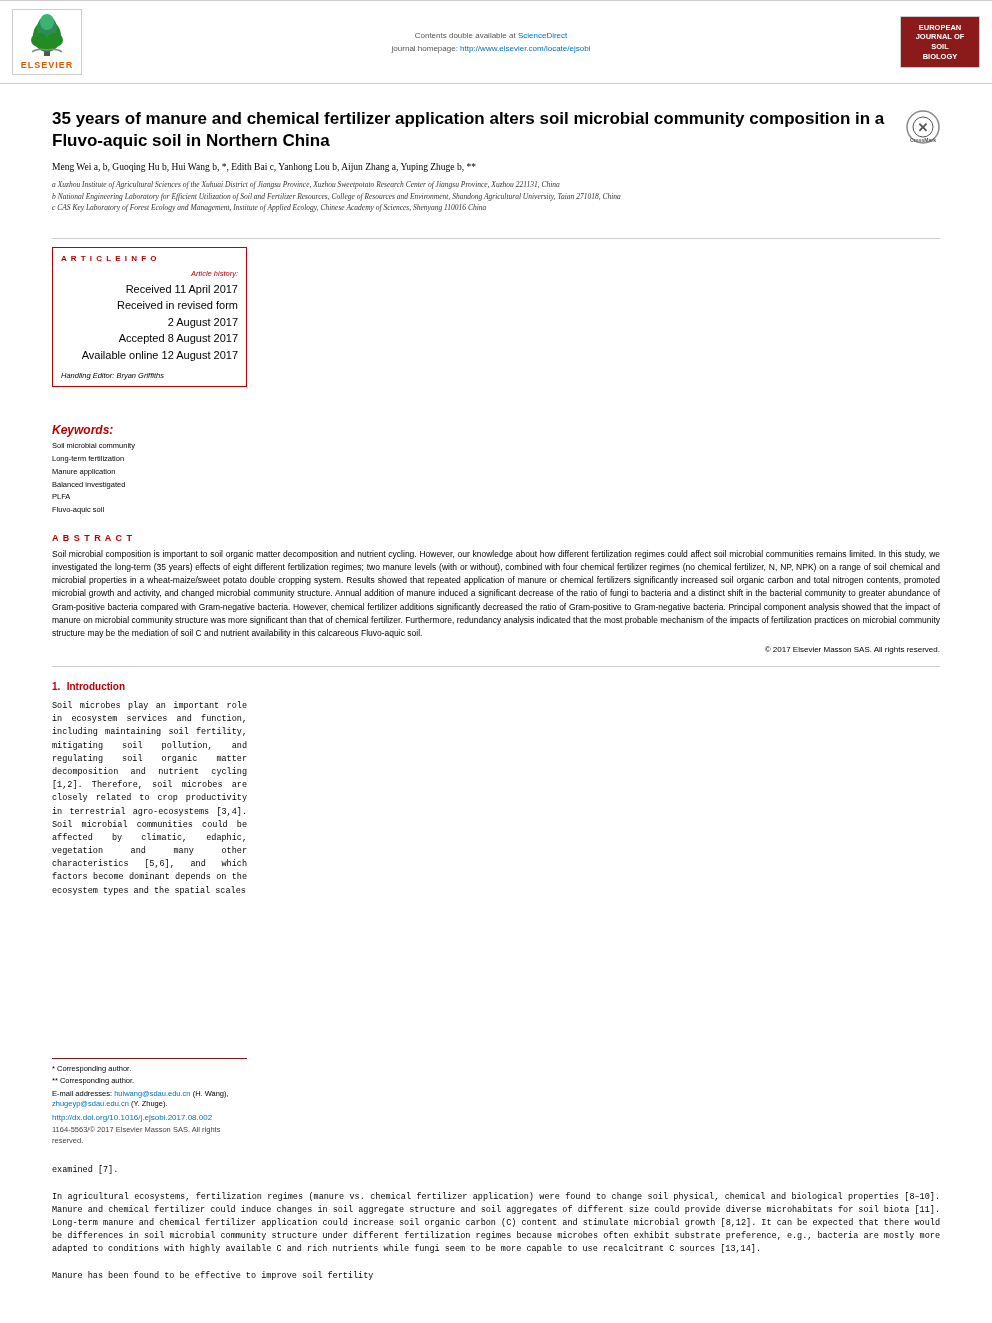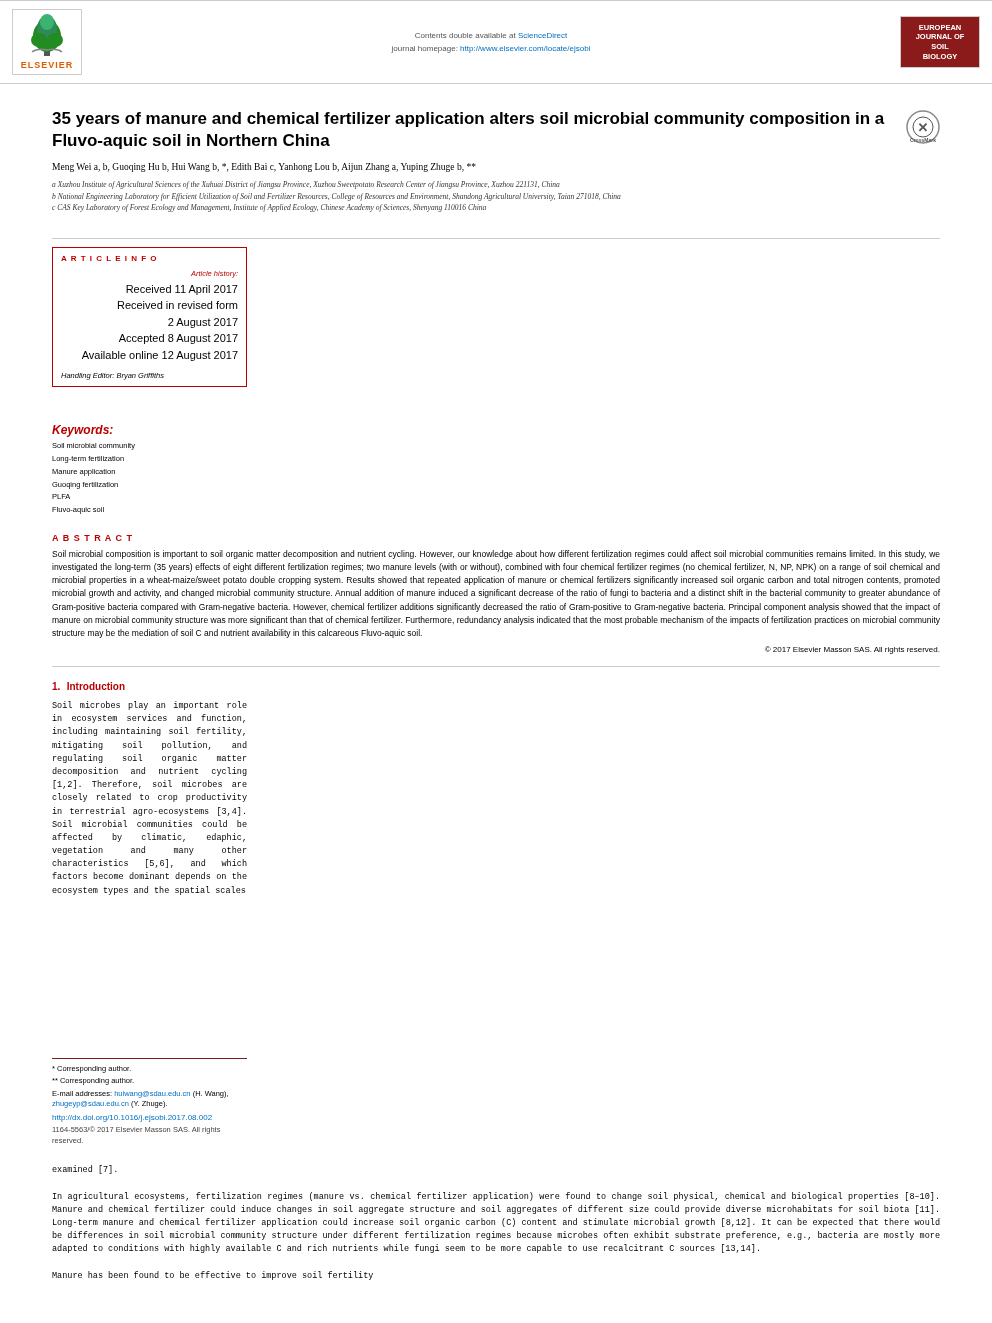--- a/index.html
+++ b/index.html
@@ -393,21 +393,21 @@
 
           <p class="handling-editor">Handling Editor: Bryan Griffiths</p>
         </div>
 
         <div style="margin-top:10px;">
           <div class="keywords-section">
             <h4 style="font-size:12px;font-style:italic;color:#b00;font-family:Arial,sans-serif;margin-bottom:3px;margin-top:36px;">Keywords:</h4>
             <p style="font-size:7.5px;line-height:1.7;font-family:Arial,sans-serif;">Soil microbial community</p>
             <p style="font-size:7.5px;line-height:1.7;font-family:Arial,sans-serif;">Long-term fertilization</p>
             <p style="font-size:7.5px;line-height:1.7;font-family:Arial,sans-serif;">Manure application</p>
-            <p style="font-size:7.5px;line-height:1.7;font-family:Arial,sans-serif;">Guoqing fertilization</p>
+            <p style="font-size:7.5px;line-height:1.7;font-family:Arial,sans-serif;">Balanced investigated</p>
             <p style="font-size:7.5px;line-height:1.7;font-family:Arial,sans-serif;">PLFA</p>
             <p style="font-size:7.5px;line-height:1.7;font-family:Arial,sans-serif;">Fluvo-aquic soil</p>
           </div>
         </div>
       </div>
 
       <div class="right-col">
         <div class="abstract-section">
           <h3>A B S T R A C T</h3>
           <p class="abstract-text">Soil microbial composition is important to soil organic matter decomposition and nutrient cycling. However, our knowledge about how different fertilization regimes could affect soil microbial communities remains limited. In this study, we investigated the long-term (35 years) effects of eight different fertilization regimes; two manure levels (with or without), combined with four chemical fertilizer regimes (no chemical fertilizer, N, NP, NPK) on a range of soil chemical and microbial properties in a wheat-maize/sweet potato double cropping system. Results showed that repeated application of manure or chemical fertilizers significantly increased soil organic carbon and total nitrogen contents, promoted microbial growth and activity, and changed microbial community structure. Annual addition of manure induced a significant decrease of the ratio of fungi to bacteria and a distinct shift in the bacterial community to greater abundance of Gram-positive bacteria compared with Gram-negative bacteria. However, chemical fertilizer additions significantly decreased the ratio of Gram-positive to Gram-negative bacteria. Principal component analysis showed that the impact of manure on microbial community structure was more significant than that of chemical fertilizer. Furthermore, redundancy analysis indicated that the most probable mechanism of the impacts of fertilization practices on microbial community structure may be the mediation of soil C and nutrient availability in this calcareous Fluvo-aquic soil.</p>

